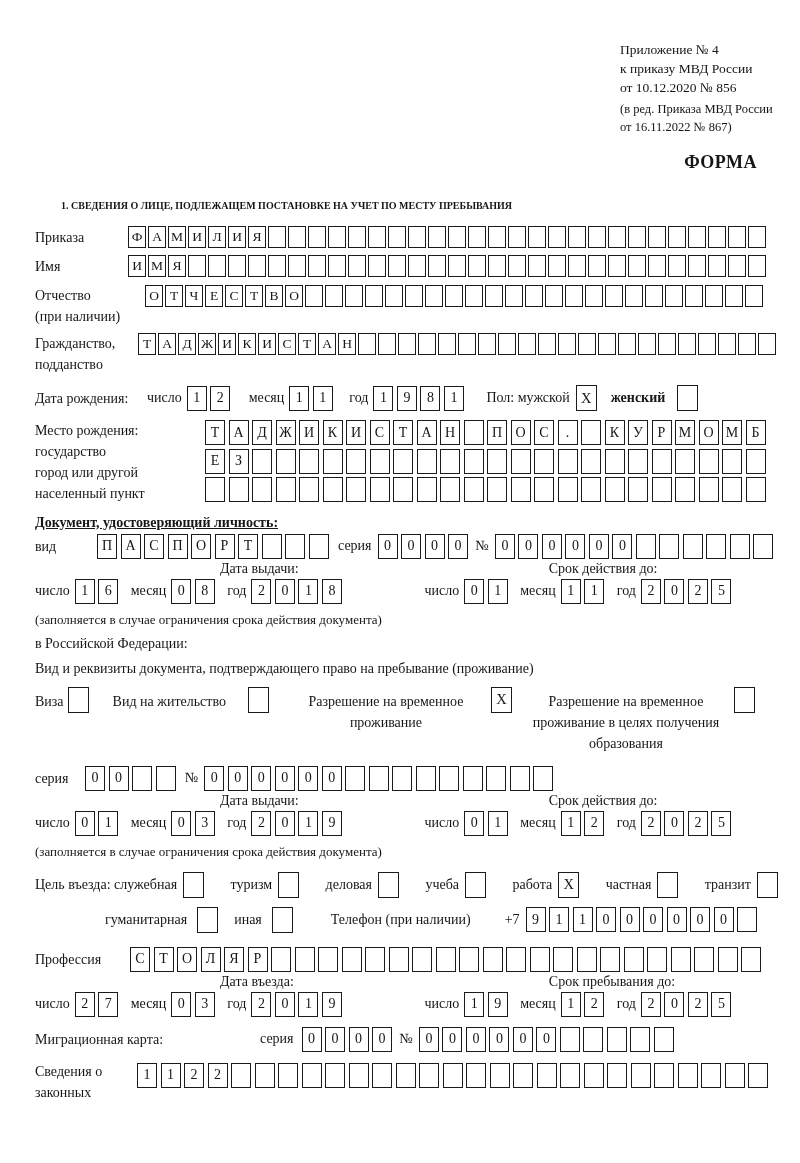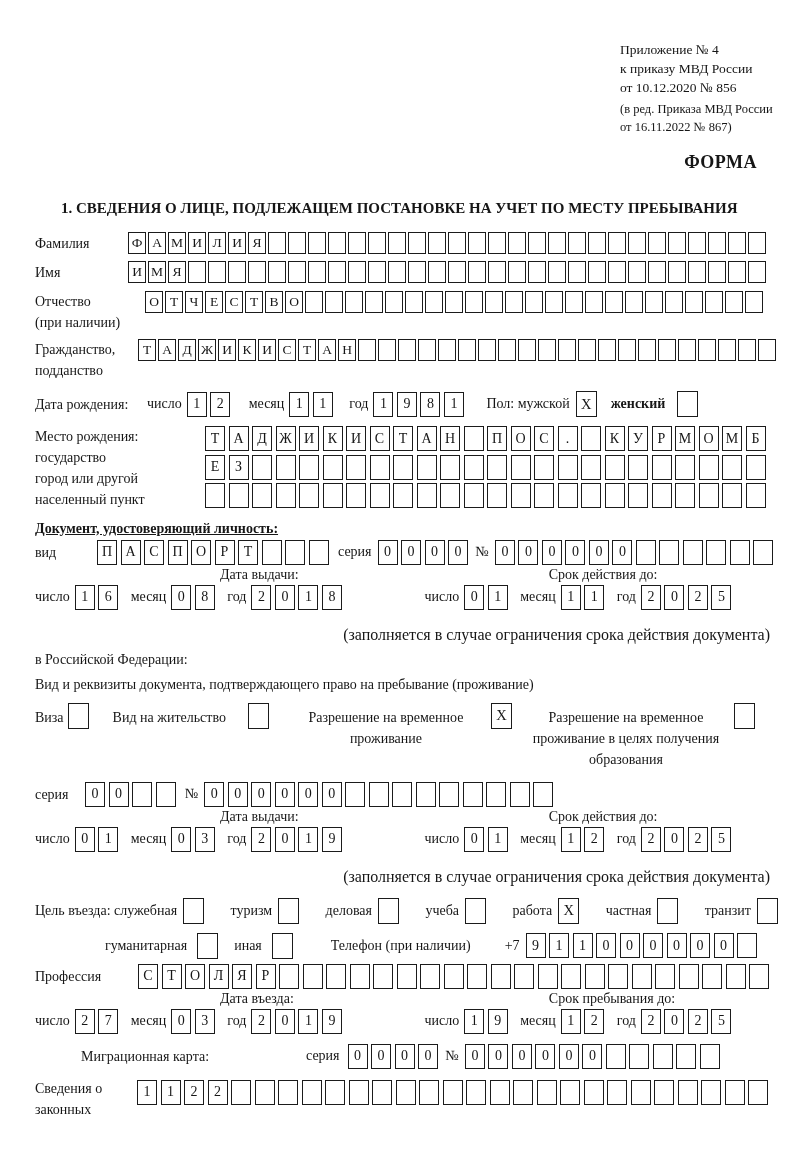--- a/index.html
+++ b/index.html
@@ -10,42 +10,42 @@
   }
   .page { width:800px; height:1163px; padding:40px 8px 0 35px; position:relative;border-radius:31px; }
 
   
   .appendix { margin-left:585px; width:210px; line-height:19px; font-size:13.5px; }
   .amendment { margin-left:585px; width:210px; line-height:17.5px; font-size:12.5px; margin-top:4px; }
   .forma { text-align:right; padding-right:35px; font-weight:bold; font-size:18px; margin-top:16px; letter-spacing:.5px; }
 
   .title { text-align:center; font-weight:bold; font-size:15.5px; line-height:23px; margin-top:20px; }
   .blank-line { display:inline-block; width:56px; border-bottom:2px solid #161616; margin-left:10px; transform:translateY(-2px); }
-  .section-heading { font-weight:bold; font-size:15px; margin-top:27px; padding-left:26px; }
+  .section-heading { font-weight:bold; font-size:10px; margin-top:27px; padding-left:26px; }
 
   
   .boxrow { display:inline-flex; align-items:center; flex:none; }
   .cell {
     display:inline-flex; align-items:center; justify-content:center; flex:none;
     width:18px; height:22px; border:1.6px solid #1b1b1b; margin-right:2px;
     font-size:13.5px; background:#fff;
   }
   .lg .cell { width:20px; height:25px; margin-right:3.5px; font-size:14px; }
   .checkbox {
     display:inline-flex; align-items:center; justify-content:center; flex:none;
     width:21px; height:26px; border:1.6px solid #1b1b1b; font-size:14.5px; background:#fff;
   }
 
   .row { display:flex; align-items:center; margin-top:7px; }
   .row-top { align-items:flex-start; }
   .lblcol { flex:none; line-height:21px; }
   .stack > .boxrow { display:flex; margin-bottom:3.5px; }
 
   .center-bold { text-align:left; font-weight:bold; font-size:14px; margin-top:9px; margin-bottom:2px;text-decoration:underline; }
-  .note-right { text-align:right; padding-right:22px; font-size:16px; margin-top:16px; }
+  .note-right { padding-right:22px; font-size:13px; margin-top:8px; }
   .plain { margin-top:9px; }
 
   .hdr2 { display:flex; margin-top:2px; margin-bottom:2px; }
   .dates { display:flex; align-items:center; margin-top:2px; }
   .dg { display:flex; align-items:center; }
   .dg > .word { margin-right:5px; }
   .dg > .boxrow { margin-right:9px; }
 
   .permit-row { display:flex; align-items:flex-start; margin-top:10px; }
   .permit-row .pl { padding-top:4px; line-height:21px; }
@@ -68,21 +68,21 @@
   <div class="amendment">
     <div>(в ред. Приказа МВД России</div>
     <div>от 16.11.2022 № 867)</div>
   </div>
   <div class="forma">ФОРМА</div>
 
 
   <div class="section-heading">1. СВЕДЕНИЯ О ЛИЦЕ, ПОДЛЕЖАЩЕМ ПОСТАНОВКЕ НА УЧЕТ ПО МЕСТУ ПРЕБЫВАНИЯ</div>
 
   <div class="row" style="margin-top:15px;">
-    <span class="lblcol" style="width:93px;">Фамилия</span>
+    <span class="lblcol" style="width:93px;">Приказа</span>
     <span class="boxrow">
         <span class="cell">Ф</span>
         <span class="cell">А</span>
         <span class="cell">М</span>
         <span class="cell">И</span>
         <span class="cell">Л</span>
         <span class="cell">И</span>
         <span class="cell">Я</span>
         <span class="cell"></span>
         <span class="cell"></span>
@@ -566,21 +566,21 @@
         <span class="cell">0</span>
         <span class="cell">0</span>
         <span class="cell">0</span>
         <span class="cell">0</span>
         <span class="cell">0</span>
         <span class="cell">0</span>
         <span class="cell"></span>
       </span>
   </div>
 
-  <div class="row lg" style="margin-top:5px;gap:8px;">
+  <div class="row lg" style="margin-top:14px;">
     <span class="lblcol" style="width:95px;">Профессия</span>
     <span class="boxrow">
         <span class="cell">С</span>
         <span class="cell">Т</span>
         <span class="cell">О</span>
         <span class="cell">Л</span>
         <span class="cell">Я</span>
         <span class="cell">Р</span>
         <span class="cell"></span>
         <span class="cell"></span>
@@ -645,21 +645,21 @@
       <span class="boxrow">
           <span class="cell">2</span>
           <span class="cell">0</span>
           <span class="cell">2</span>
           <span class="cell">5</span>
         </span>
     </span>
   </div>
 
   <div class="row lg" style="margin-top:10px;">
-    <span class="lblcol" style="width:225px;margin-left:46px;">Миграционная карта:</span>
+    <span class="lblcol" style="width:225px;">Миграционная карта:</span>
     <span style="margin-right:8px;">серия</span>
     <span class="boxrow">
         <span class="cell">0</span>
         <span class="cell">0</span>
         <span class="cell">0</span>
         <span class="cell">0</span>
       </span>
     <span style="margin:0 6px 0 4px;">№</span>
     <span class="boxrow">
         <span class="cell">0</span>

